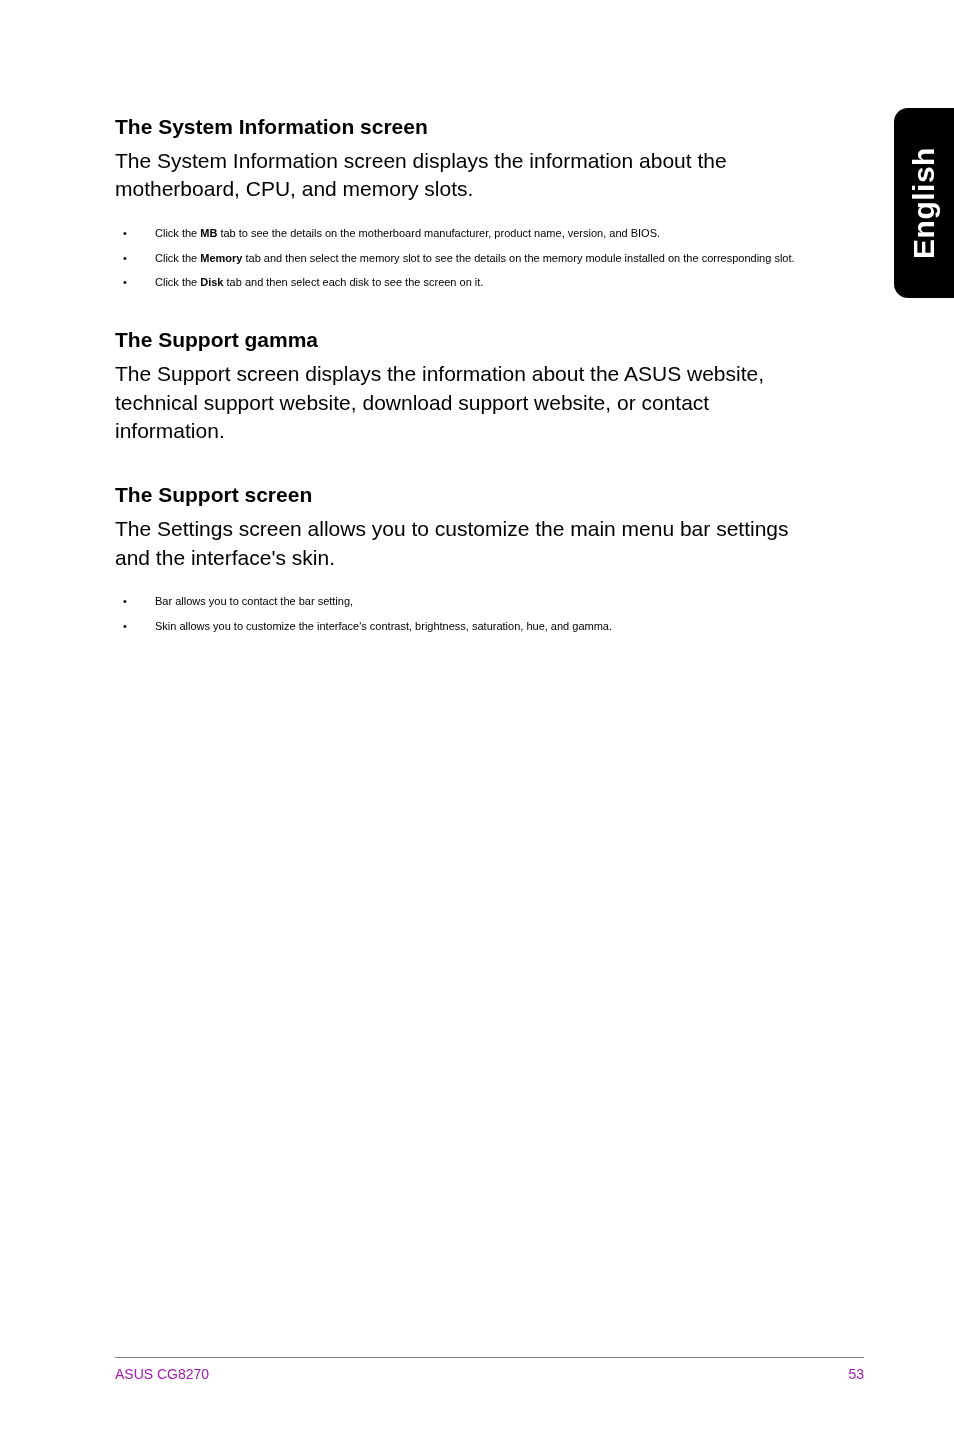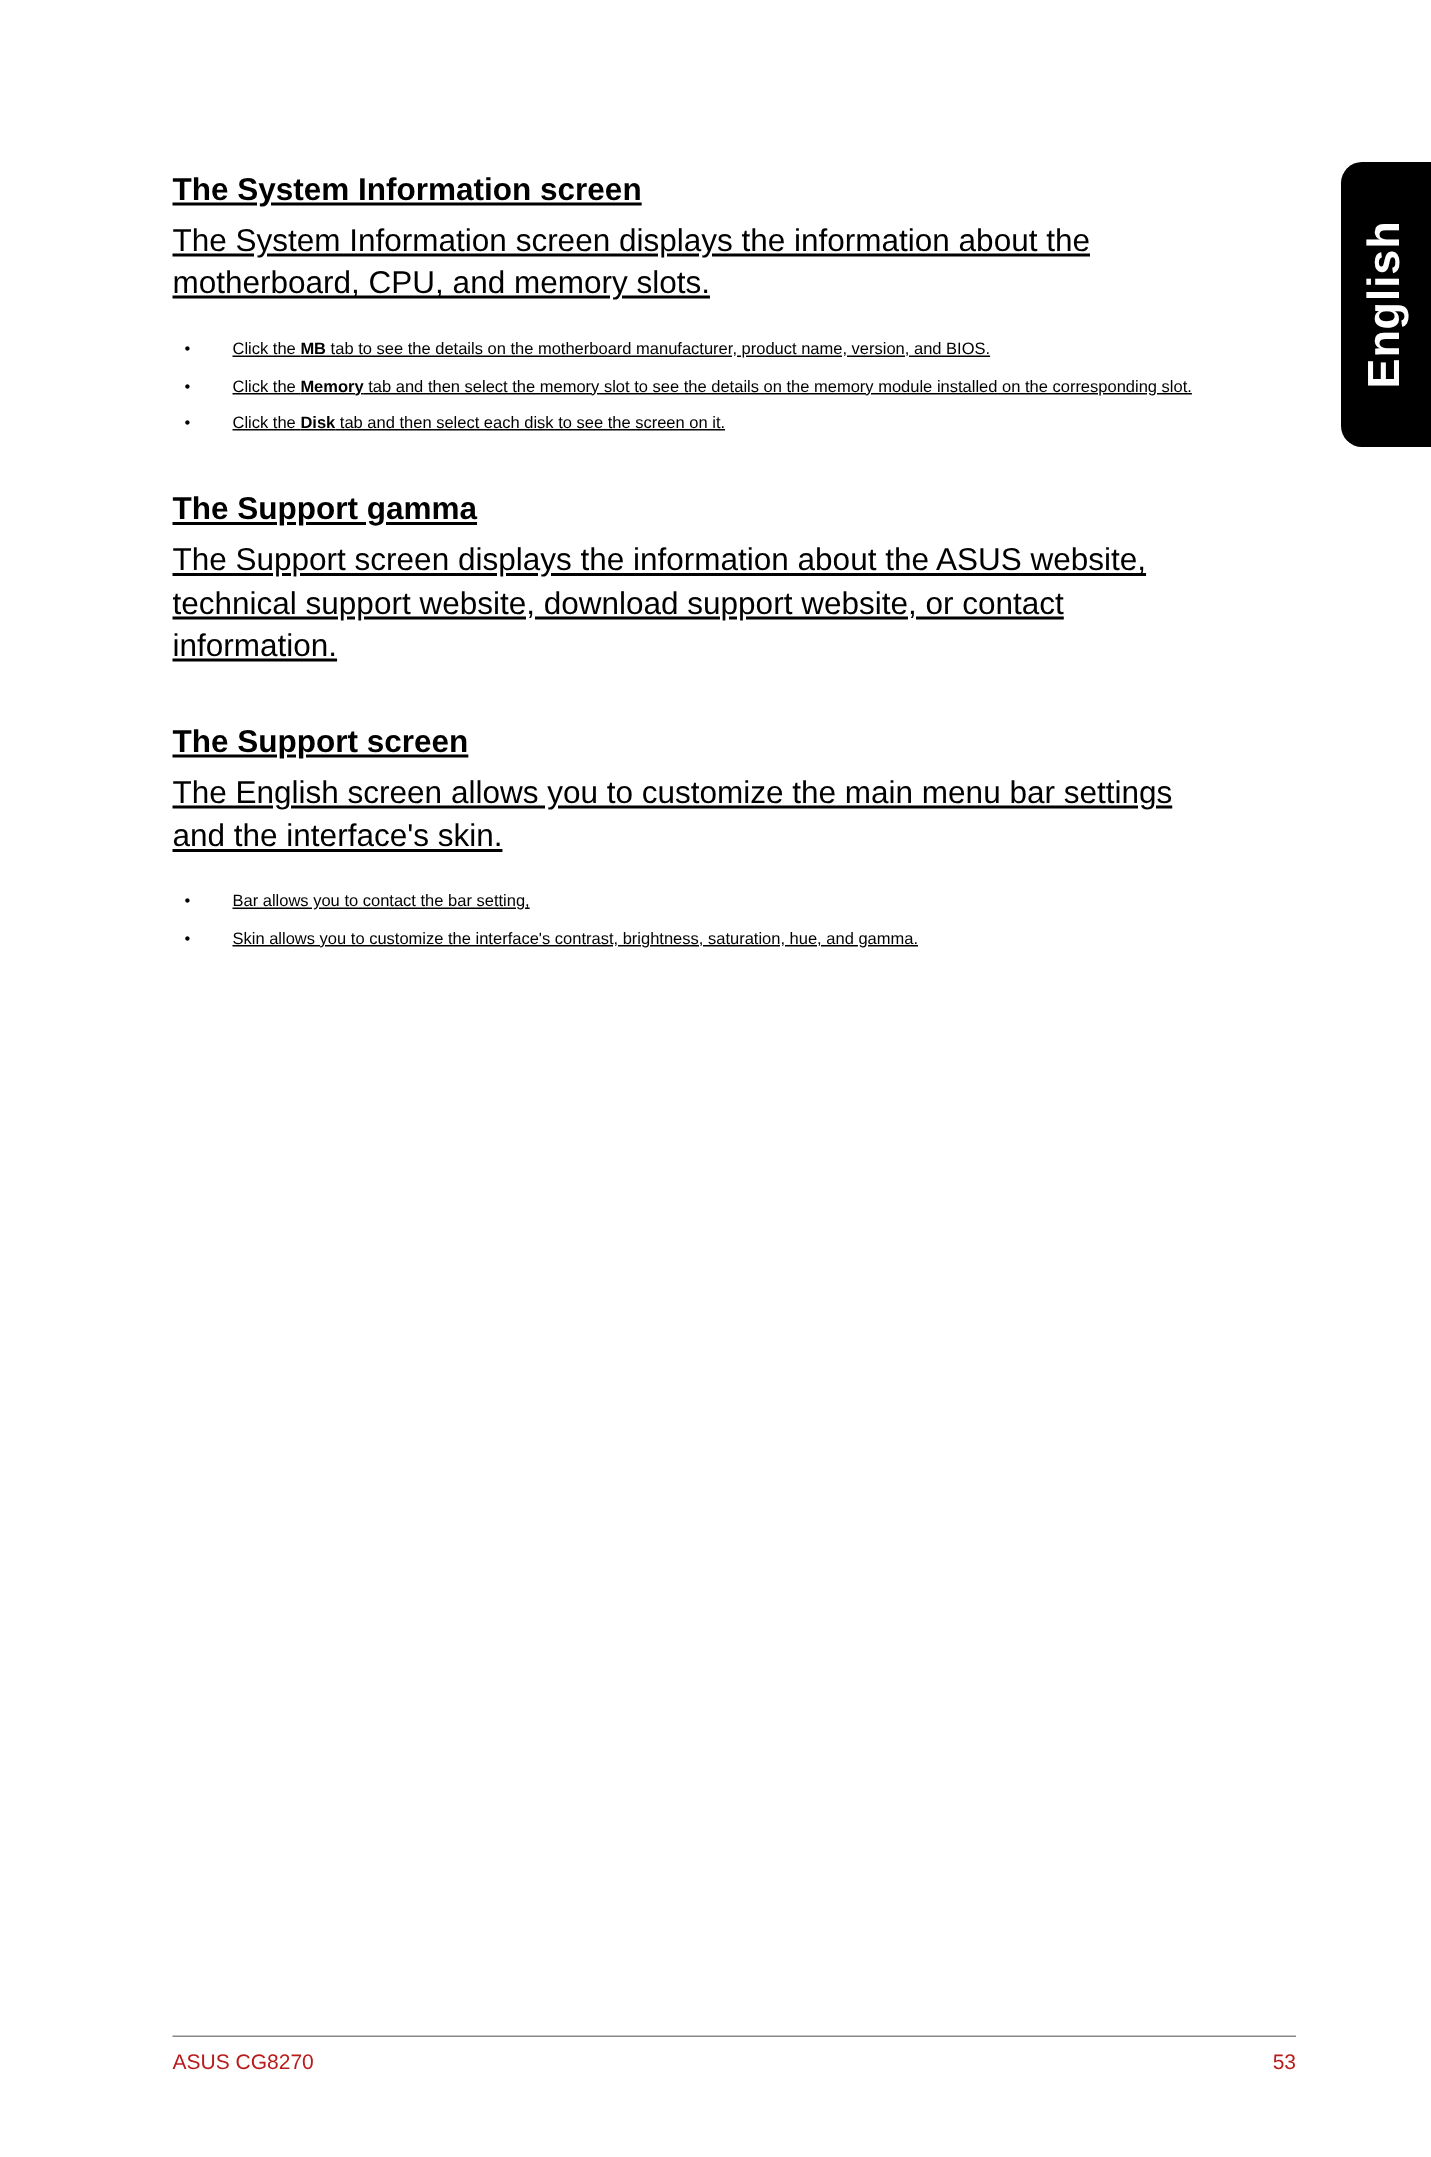--- a/index.html
+++ b/index.html
@@ -30,21 +30,21 @@
     justify-content: center;
   }
   .side-tab span {
     color: #fff;
     font-weight: bold;
     font-size: 30px;
     transform: rotate(-90deg);
     white-space: nowrap;
     letter-spacing: 0.5px;
   }
-  .content { width: 680px; text-decoration: underline; }
+  .content { width: 680px; }
   h2.section-title {
     font-size: 21px;
     font-weight: bold;
     margin-bottom: 8px;
   }
   p.intro {
     font-size: 21px;
     line-height: 1.35;
     margin-bottom: 22px;
   }
@@ -70,21 +70,21 @@
   .footer {
     position: absolute;
     bottom: 56px;
     left: 115px;
     right: 90px;
     border-top: 1px solid #888;
     padding-top: 8px;
     display: flex;
     justify-content: space-between;
     font-size: 14px;
-    color: #b91c1c;
+    color: #a21caf;
   }
   .bold { font-weight: bold; }
 </style>
 </head>
 <body>
 
 <div class="page">
 
   <div class="side-tab">
     <span>English</span>
@@ -108,21 +108,21 @@
       </ul>
     </div>
 
     <div class="section">
       <h2 class="section-title">The Support gamma</h2>
       <p class="intro">The Support screen displays the information about the ASUS website, technical support website, download support website, or contact information.</p>
     </div>
 
     <div class="section">
       <h2 class="section-title">The Support screen</h2>
-      <p class="intro">The English screen allows you to customize the main menu bar settings and the interface's skin.</p>
+      <p class="intro">The Settings screen allows you to customize the main menu bar settings and the interface's skin.</p>
       <ul class="bullets">
         <li>Bar allows you to contact the bar setting,</li>
         <li>Skin allows you to customize the interface's contrast, brightness, saturation, hue, and gamma.</li>
       </ul>
     </div>
 
   </div>
 
   <div class="footer">
     <span>ASUS CG8270</span>

